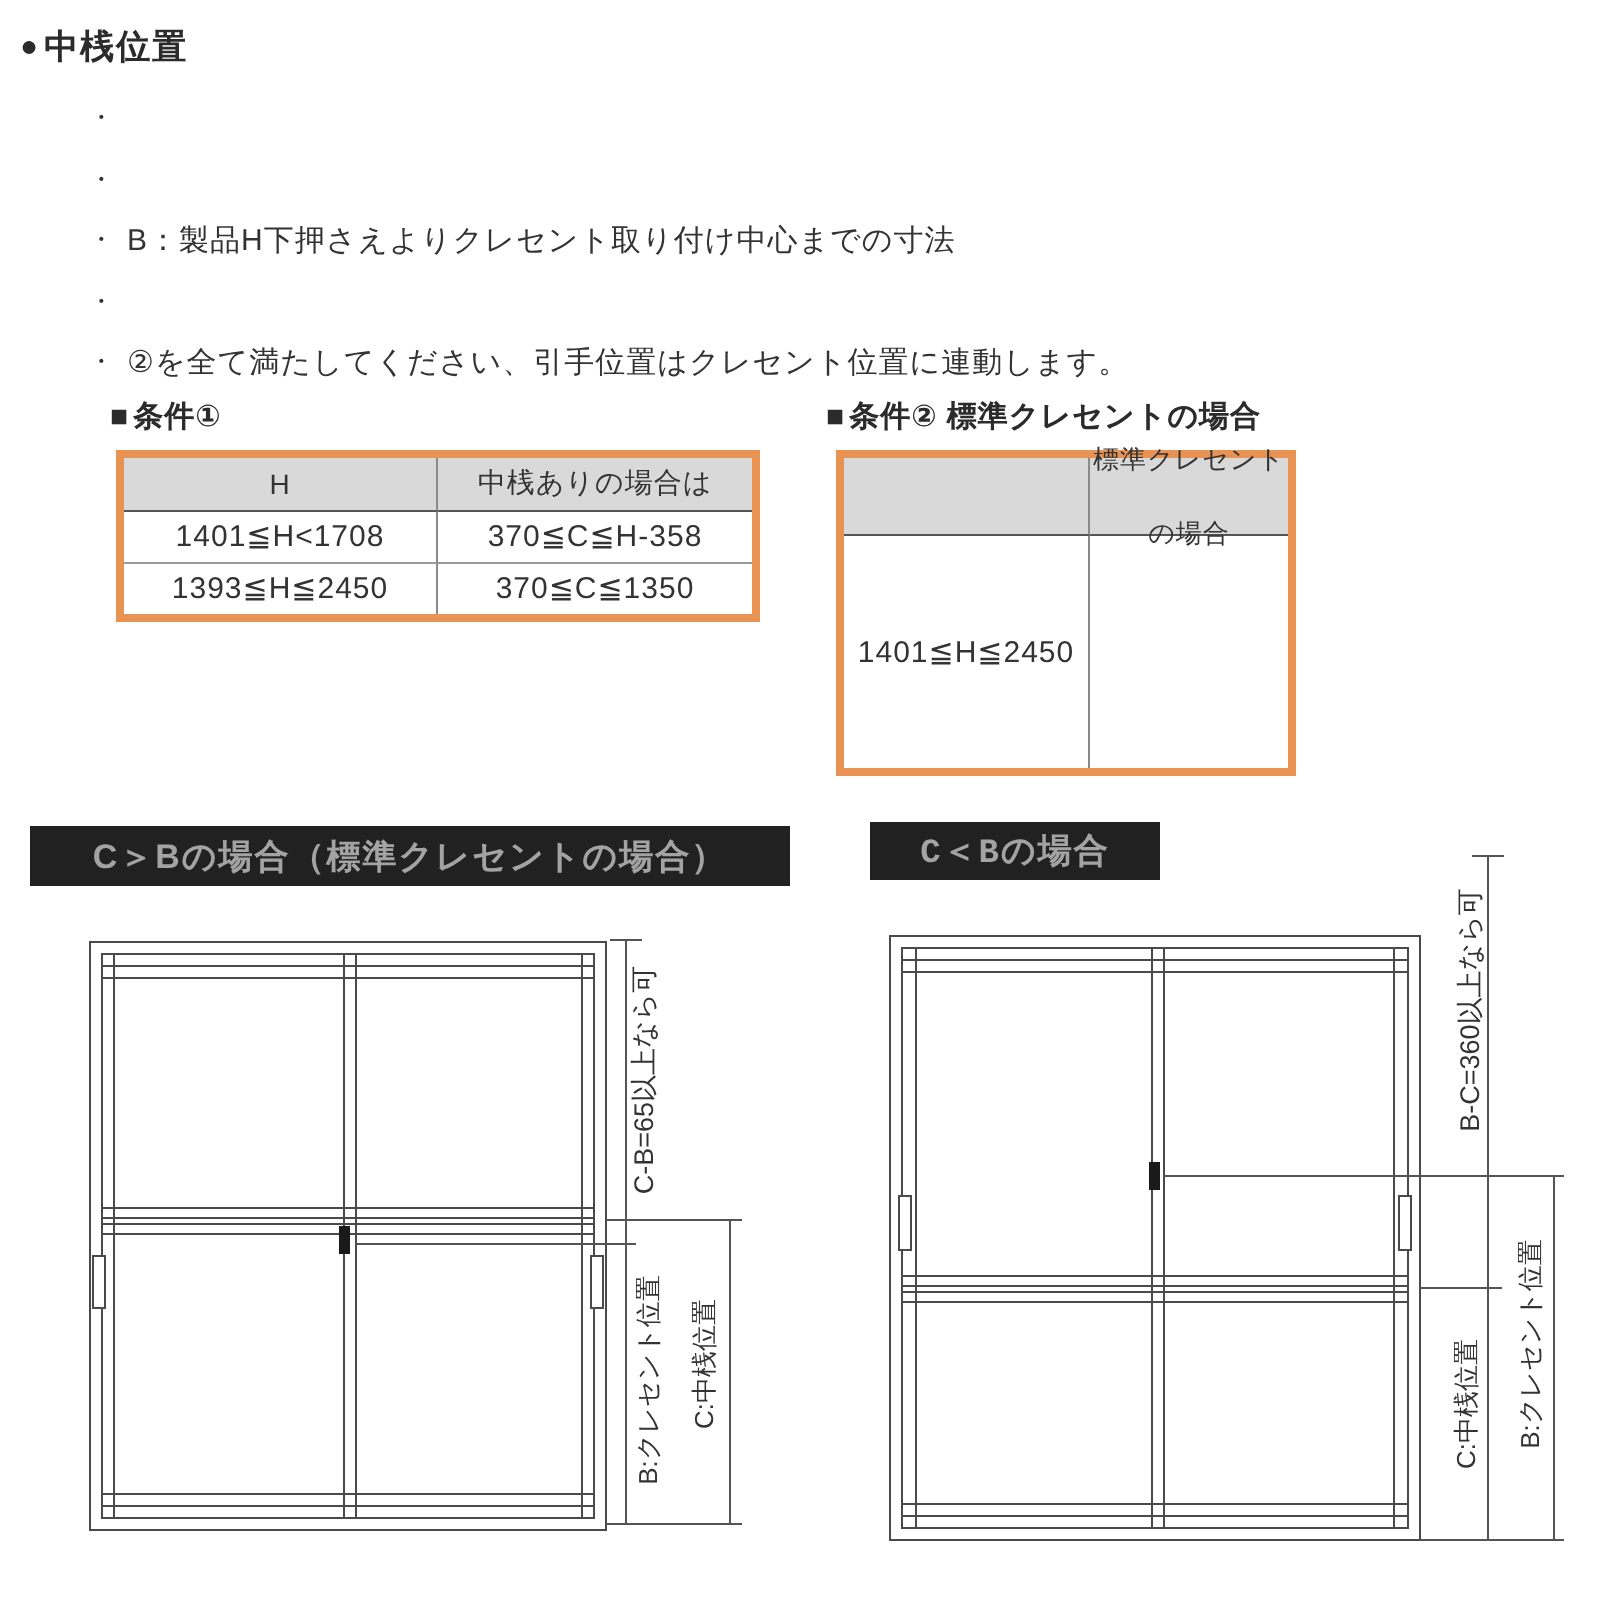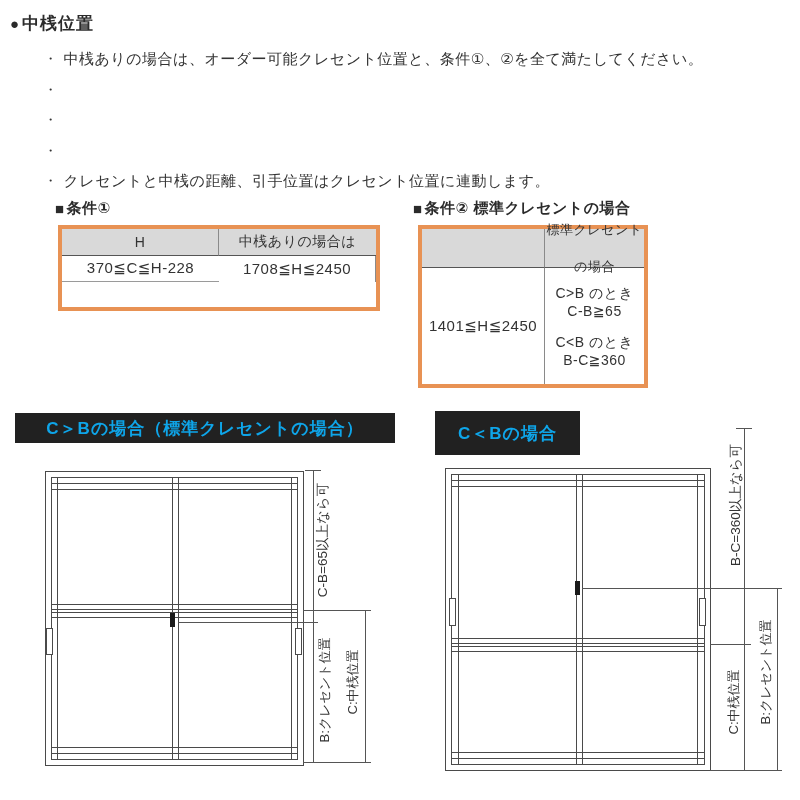--- a/index.html
+++ b/index.html
@@ -25,88 +25,83 @@
   .tbl1 .hdr{background:#D9D9D9;border-bottom:1px solid #555;font-size:14px;}
   .tbl1 .c1{border-right:1px solid #8a8a8a;}
   .tbl1 .r1{border-bottom:1px solid #9a9a9a;}
   
   .tbl2{left:418px;top:225px;width:230px;height:163px;grid-template-columns:123px 1fr;grid-template-rows:39px 1fr;}
   .tbl2 .hdr{background:#D9D9D9;border-bottom:1px solid #555;font-size:13px;line-height:15px;text-align:center;flex-direction:column;gap:22px;}
   .tbl2 .c1{border-right:1px solid #8a8a8a;}
   .tbl2 .cases{flex-direction:column;font-size:14px;line-height:18px;}
   .tbl2 .case-gap{height:13px;}
   
-  .section-bar{position:absolute;background:#212121;color:#0ea5e9;font-weight:bold;font-size:17px;display:flex;align-items:center;justify-content:center;letter-spacing:1px;}
+  .section-bar{position:absolute;background:#212121;color:#a3a3a3;font-weight:bold;font-size:17px;display:flex;align-items:center;justify-content:center;letter-spacing:1px;}
   .bar-left{left:15px;top:413px;width:380px;height:30px;}
-  .bar-right{left:435px;top:411px;width:145px;height:44px;}
+  .bar-right{left:435px;top:411px;width:145px;height:29px;font-family:Liberation Mono, monospace;}
   
   .drawings{position:absolute;left:0;top:400px;width:800px;height:400px;}
   svg text{fill:#333;font-family:"Liberation Sans","DejaVu Sans",sans-serif;}
 </style>
 </head>
 <body>
 
 <div class="page">
 
   <div class="doc-heading">
     <span class="marker">●</span>
     <span>中桟位置</span>
   </div>
 
   <div class="notes">
     <div class="note-row">
       <span class="marker">・</span>
-      <span>中桟ありの場合は、オーダー可能クレセント位置と、条件①、②を全て満たしてください。</span>
     </div>
     <div class="note-row">
       <span class="marker">・</span>
     </div>
     <div class="note-row">
       <span class="marker">・</span>
+      <span>B：製品H下押さえよりクレセント取り付け中心までの寸法</span>
     </div>
     <div class="note-row">
       <span class="marker">・</span>
     </div>
     <div class="note-row">
       <span class="marker">・</span>
-      <span>クレセントと中桟の距離、引手位置はクレセント位置に連動します。</span>
+      <span>②を全て満たしてください、引手位置はクレセント位置に連動します。</span>
     </div>
   </div>
 
   <div class="cond-title cond1-title">
     <span class="marker">■</span>
     <span>条件①</span>
   </div>
 
   <div class="tbl tbl1">
     <div class="cell hdr c1">H</div>
     <div class="cell hdr">中桟ありの場合は</div>
-    <div class="cell r1">370≦C≦H-228</div>
-    <div class="cell c1">1708≦H≦2450</div>
+    <div class="cell c1 r1">1401≦H&lt;1708</div>
+    <div class="cell r1">370≦C≦H-358</div>
+    <div class="cell c1">1393≦H≦2450</div>
+    <div class="cell">370≦C≦1350</div>
   </div>
 
   <div class="cond-title cond2-title">
     <span class="marker">■</span>
     <span>条件② 標準クレセントの場合</span>
   </div>
 
   <div class="tbl tbl2">
     <div class="cell hdr c1"></div>
     <div class="cell hdr">
       <span>標準クレセント</span>
       <span>の場合</span>
     </div>
     <div class="cell c1">1401≦H≦2450</div>
-    <div class="cell cases">
-      <span>C&gt;B のとき</span>
-      <span>C-B≧65</span>
-      <span class="case-gap"></span>
-      <span>C&lt;B のとき</span>
-      <span>B-C≧360</span>
-    </div>
   </div>
 
   <div class="section-bar bar-left">C＞Bの場合（標準クレセントの場合）</div>
   <div class="section-bar bar-right">C＜Bの場合</div>
 
   <div class="drawings">
     <svg width="800" height="400" viewBox="0 0 800 400" xmlns="http://www.w3.org/2000/svg" shape-rendering="crispEdges">
 
       <g stroke="#4a4a4a" stroke-width="1" fill="none">
         <rect x="45" y="71" width="258" height="294"></rect>

